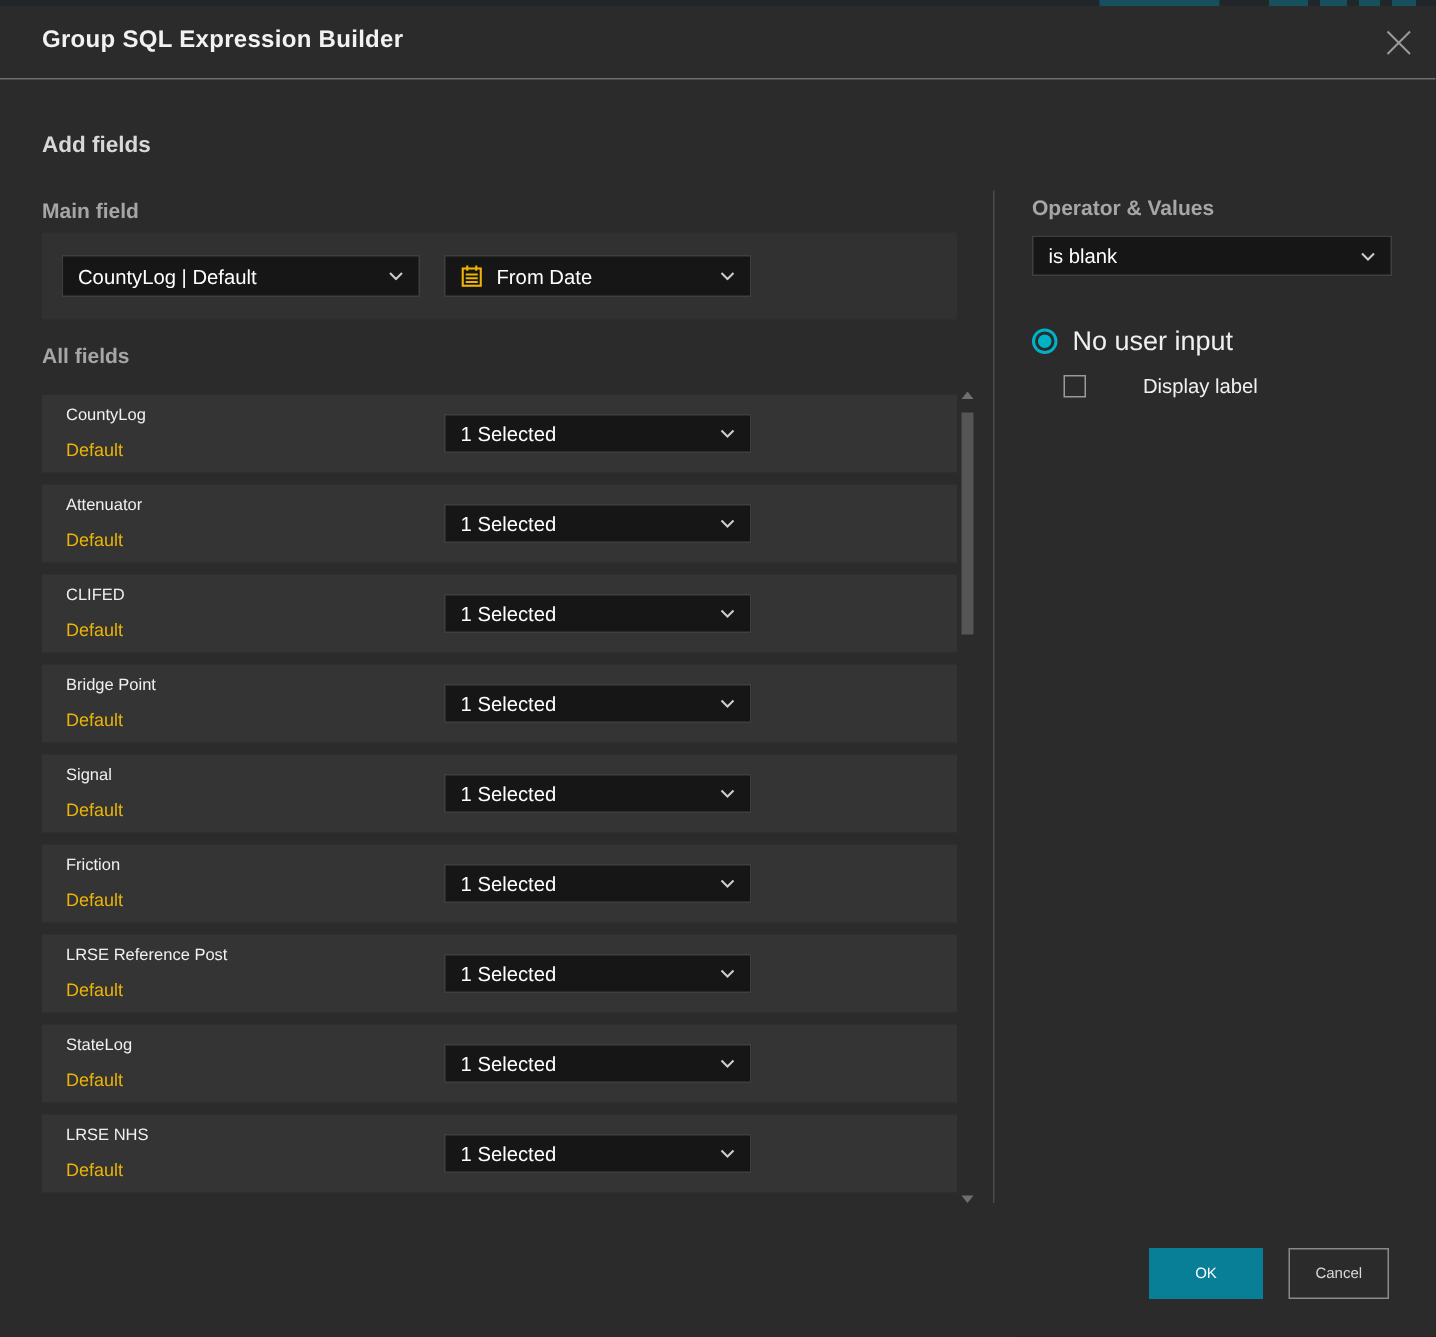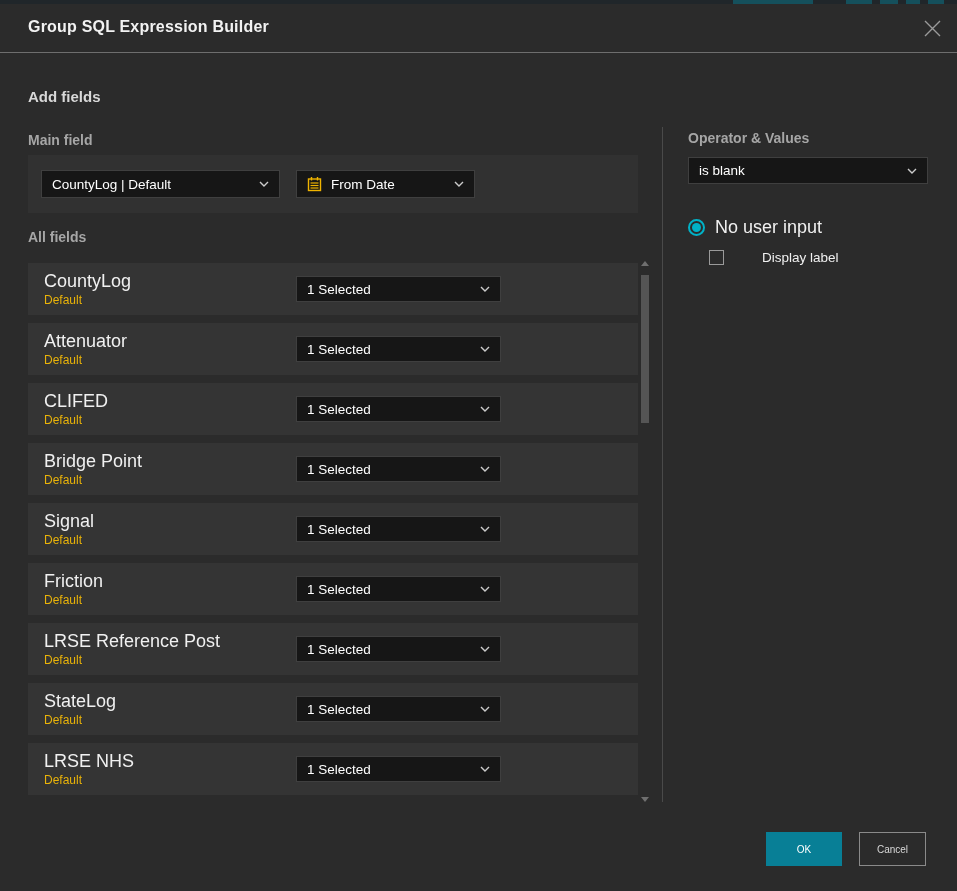--- a/index.html
+++ b/index.html
@@ -43,30 +43,30 @@
   }
   .dropdown {
     background:#161616; border:1px solid #3f3f3f;
     display:flex; align-items:center;
     color:#ffffff; font-size:13.5px; cursor:pointer;
     padding:0 10px;
   }
   .dropdown .dd-label { flex:1 1 auto; white-space:nowrap; overflow:hidden; }
   .dropdown .chev { flex:0 0 auto; margin-left:8px; display:flex; align-items:center; }
   .dd-source { position:absolute; left:13px; top:15px; width:239px; height:28px; }
-  .dd-field  { position:absolute; left:268px; top:15px; width:179px; height:28px; }
+  .dd-field  { position:absolute; left:268px; top:15px; width:205px; height:28px; }
   .cal-icon { display:flex; align-items:center; margin-right:9px; flex:0 0 auto; }
 
   
   .fields-list { position:absolute; left:28px; top:259px; width:610px; height:537px; overflow:hidden; }
   .field-row {
     position:relative; width:610px; height:52px; margin-bottom:8px;
     background:#343434;
   }
-  .field-name { position:absolute; left:16px; top:8px; font-size:18px; color:#f0f0f0; }
+  .field-name { position:absolute; left:16px; top:8px; font-size:11px; color:#f0f0f0; }
   .field-sub  { position:absolute; left:16px; bottom:8px; font-size:12px; color:#eab308;text-align:right; }
   .field-dd   { position:absolute; left:268px; top:13px; width:205px; height:26px;gap:19px; }
 
   
   .scrollbar { position:absolute; left:640px; top:255px; width:10px; height:545px; }
   .scroll-arrow-up, .scroll-arrow-down {
     position:absolute; left:1px; width:0; height:0; cursor:pointer;
     border-left:4px solid transparent; border-right:4px solid transparent;
   }
   .scroll-arrow-up   { top:2px;    border-bottom:5px solid #6f6f6f; }

